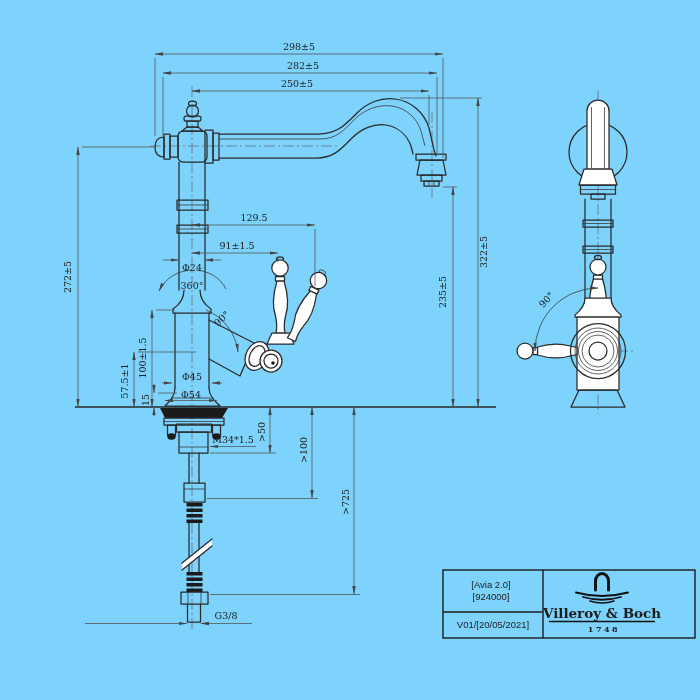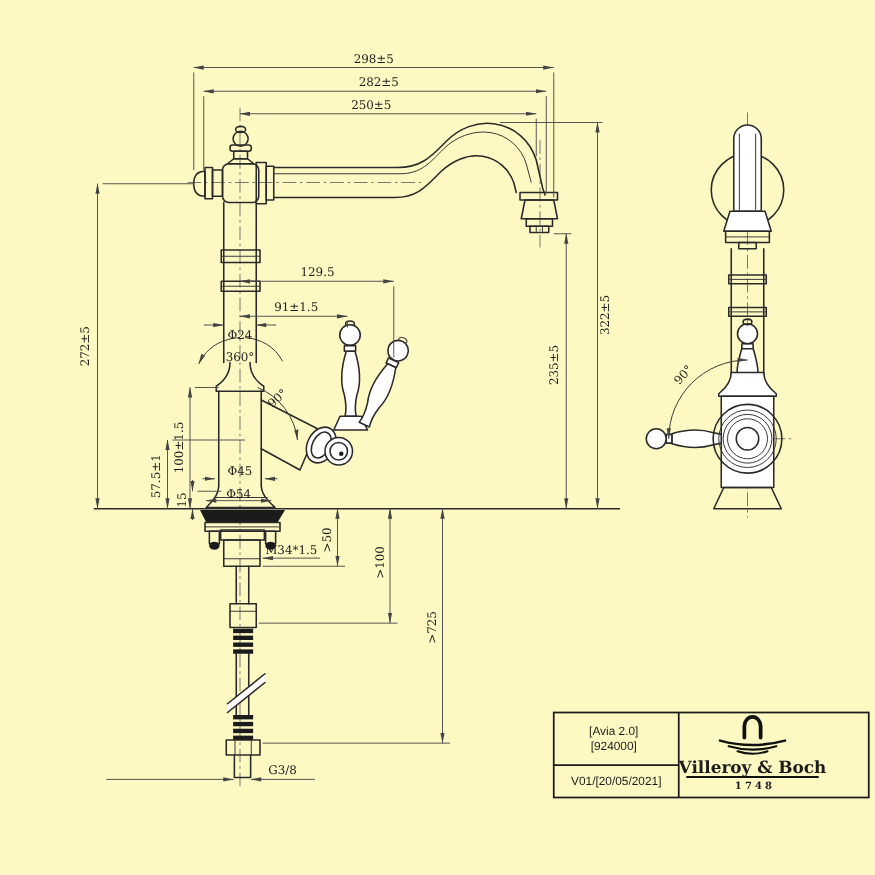--- a/index.html
+++ b/index.html
@@ -1,16 +1,16 @@
 <!DOCTYPE html>
 <html><head>
 <meta charset="utf-8">
 <style>
   html,body{margin:0;padding:0;background:#ffffff;}
-  .canvas{position:relative;width:700px;height:700px;background:#fef9c3;overflow:hidden;
+  .canvas{position:relative;width:700px;height:700px;background:#7dd3fc;overflow:hidden;
           font-family:"DejaVu Serif", serif;}
   svg{position:absolute;left:0;top:0;}
   text{fill:#1c1c1c;font-size:9.5px;font-family:"DejaVu Serif", serif;}
   .obj{stroke:#2a2a2a;stroke-width:1.25;fill:none;stroke-linejoin:round;stroke-linecap:round;}
   .objw{stroke:#2a2a2a;stroke-width:1.25;fill:#ffffff;stroke-linejoin:round;}
   .thin{stroke:#3a3a3a;stroke-width:0.8;fill:none;}
   .dim{stroke:#555;stroke-width:0.8;fill:none;}
   .cl{stroke:#666;stroke-width:0.7;fill:none;stroke-dasharray:11 3 2 3;}
   .dark{fill:#1b1b1b;stroke:none;}
   .tb{stroke:#1b1b1b;stroke-width:1.4;fill:none;}

